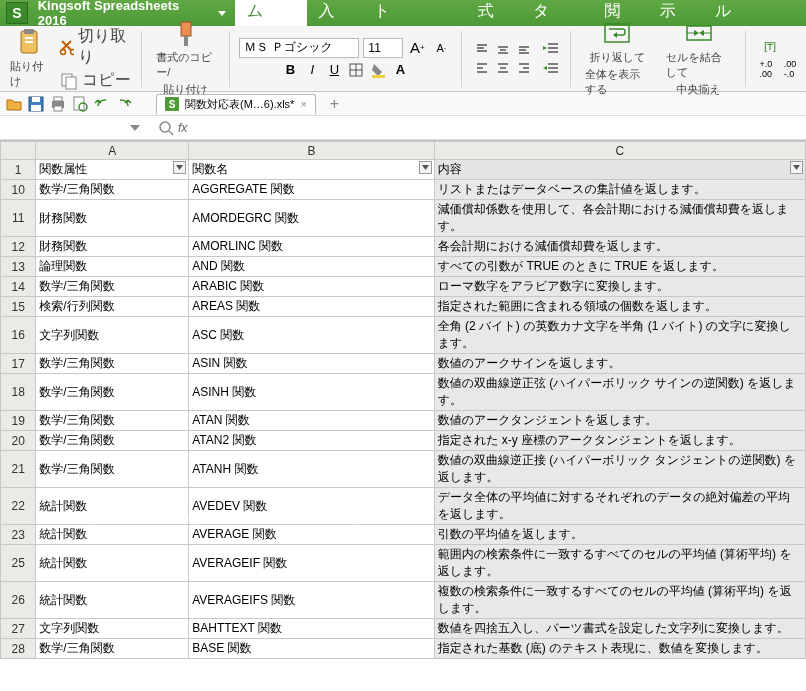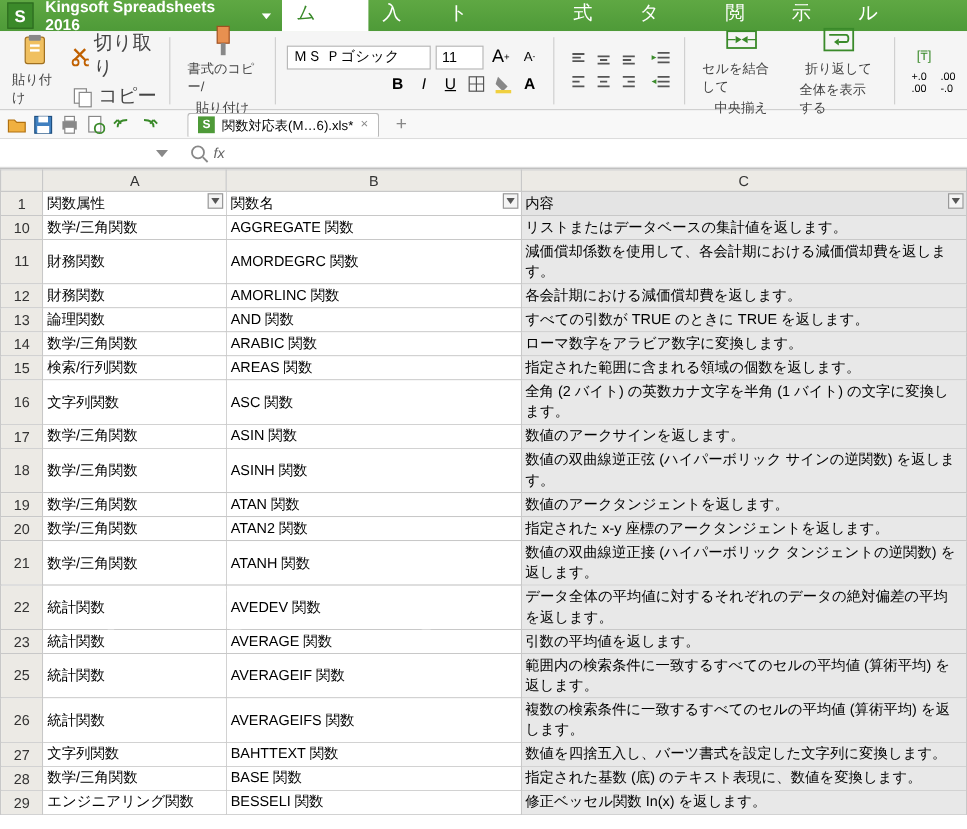--- a/index.html
+++ b/index.html
@@ -112,21 +112,21 @@
   <div class="vsep"></div>
   <div class="bigbtn">
     <svg class="bigicon">
         <rect x="10" y="2" width="10" height="14" fill="#e89050" stroke="#a05020"></rect>
         <rect x="13" y="16" width="4" height="10" fill="#888"></rect>
       </svg>
     <span>書式のコピー/</span>
     <span>貼り付け</span>
   </div>
   <div class="vsep"></div>
-  <div class="rgroup" style="align-items:flex-end;">
+  <div class="rgroup" style="align-items:center;">
     <div class="rrow">
       <div class="fontbox name">ＭＳ Ｐゴシック</div>
       <div class="fontbox size">11</div>
       <div class="fmtbtn" style="font-size:15px;">A<sup style="font-size:8px;">+</sup></div>
       <div class="fmtbtn" style="font-size:11px;">A<sup style="font-size:7px;">-</sup></div>
     </div>
     <div class="rrow" style="gap:2px;">
       <div class="fmtbtn">
           <b>B</b>
         </div>
@@ -213,39 +213,39 @@
     <div class="rrow">
         <svg width="18" height="16">
           <line x1="6" y1="3" x2="16" y2="3" stroke="#555" stroke-width="1.5"></line>
           <line x1="6" y1="7" x2="16" y2="7" stroke="#555" stroke-width="1.5"></line>
           <line x1="6" y1="11" x2="16" y2="11" stroke="#555" stroke-width="1.5"></line>
           <polygon points="1,7 5,5 5,9" fill="#3a8a2a"></polygon>
         </svg>
       </div>
   </div>
   <div class="vsep"></div>
+  <div class="bigbtn">
+    <svg class="bigicon">
+        <rect x="2" y="4" width="24" height="18" fill="none" stroke="#3a8a2a" stroke-width="1.5"></rect>
+        <path d="M6 9 L20 9 Q22 9 22 12 Q22 15 20 15 L14 15" fill="none" stroke="#3a8a2a" stroke-width="1.5"></path>
+        <polygon points="14,12 10,15 14,18" fill="#3a8a2a"></polygon>
+      </svg>
+    <span>折り返して</span>
+    <span>全体を表示する</span>
+  </div>
   <div class="bigbtn">
     <svg class="bigicon">
         <rect x="2" y="6" width="24" height="14" fill="none" stroke="#3a8a2a" stroke-width="1.5"></rect>
         <line x1="2" y1="13" x2="9" y2="13" stroke="#3a8a2a"></line>
         <line x1="19" y1="13" x2="26" y2="13" stroke="#3a8a2a"></line>
         <polygon points="9,10 14,13 9,16" fill="#3a8a2a"></polygon>
         <polygon points="19,10 14,13 19,16" fill="#3a8a2a"></polygon>
       </svg>
     <span>セルを結合して</span>
     <span>中央揃え</span>
-  </div>
-  <div class="bigbtn">
-    <svg class="bigicon">
-        <rect x="2" y="4" width="24" height="18" fill="none" stroke="#3a8a2a" stroke-width="1.5"></rect>
-        <path d="M6 9 L20 9 Q22 9 22 12 Q22 15 20 15 L14 15" fill="none" stroke="#3a8a2a" stroke-width="1.5"></path>
-        <polygon points="14,12 10,15 14,18" fill="#3a8a2a"></polygon>
-      </svg>
-    <span>折り返して</span>
-    <span>全体を表示する</span>
   </div>
   <div class="vsep"></div>
   <div class="rgroup" style="gap:6px;">
     <div class="rrow">
         <svg width="28" height="14">
           <text x="0" y="11" font-size="11" fill="#3a8a2a">[₸]</text>
         </svg>
       </div>
     <div class="rrow" style="gap:4px;">
       <div class="fmtbtn" style="font-size:9px;">+.0<br>.00</div>
@@ -439,21 +439,15 @@
       <td class="colA">文字列関数</td>
       <td class="colB">BAHTTEXT 関数</td>
       <td class="colC">数値を四捨五入し、バーツ書式を設定した文字列に変換します。</td>
     </tr>
         <tr class="h1">
       <td class="rowhdr">28</td>
       <td class="colA">数学/三角関数</td>
       <td class="colB">BASE 関数</td>
       <td class="colC">指定された基数 (底) のテキスト表現に、数値を変換します。</td>
     </tr>
-        <tr class="h1">
-      <td class="rowhdr">29</td>
-      <td class="colA">エンジニアリング関数</td>
-      <td class="colB">BESSELI 関数</td>
-      <td class="colC">修正ベッセル関数 In(x) を返します。</td>
-    </tr>
       </tbody>
   </table>
 </div>
 
 </body></html>

